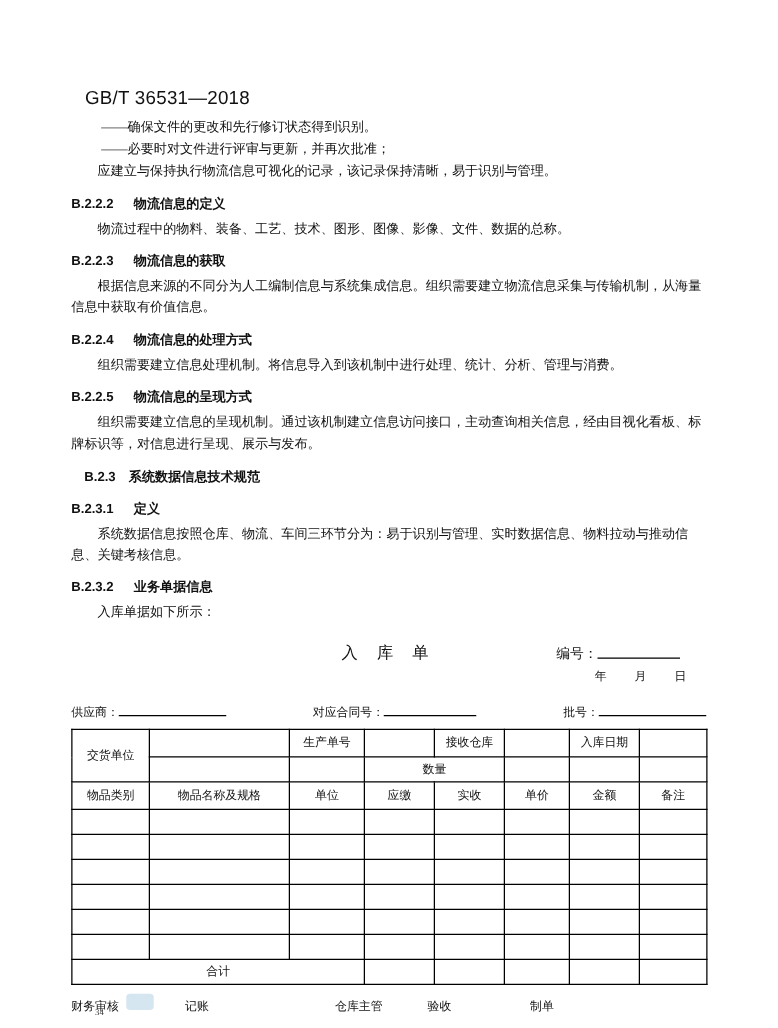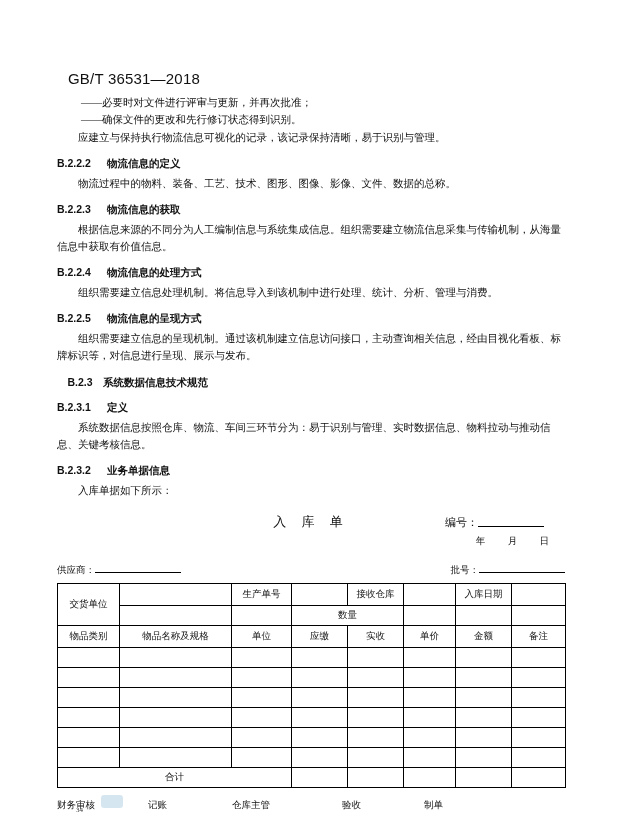--- a/index.html
+++ b/index.html
@@ -74,21 +74,21 @@
   }
   table.inv td.hd{height:21px;}
   .blank-row td{height:19px;}
 
   .footer-row{
     display:flex;font-size:9.5px;margin-top:11px;
   }
   .footer-row span{display:inline-block;}
   .f1{width:91px;}
   .f2{width:84px;}
-  .f3{width:110px;}
+  .f3{width:110px;text-align:center;}
   .f4{width:82px;}
   .f5{width:80px;}
 
   .pagenum{
     position:absolute;left:76px;bottom:8px;font-size:7px;color:#333;text-align:right;
   }
   .stamp{
     position:absolute;left:101px;bottom:14px;
     width:22px;height:13px;border-radius:3px;
     background:#cfe2ef;opacity:.85;
@@ -96,22 +96,22 @@
 </style>
 </head>
 <body>
 
 <div class="page">
 
   <div class="hdr">GB/T 36531—2018</div>
 
   <div class="content">
 
+    <p class="dash">——确保文件的更改和先行修订状态得到识别。</p>
     <p class="dash">——必要时对文件进行评审与更新，并再次批准；</p>
-    <p class="dash">——确保文件的更改和先行修订状态得到识别。</p>
     <p class="para tight">应建立与保持执行物流信息可视化的记录，该记录保持清晰，易于识别与管理。</p>
 
     <div class="h4">
       <span class="num">B.2.2.2</span><span>物流信息的定义</span>
     </div>
     <p class="para">物流过程中的物料、装备、工艺、技术、图形、图像、影像、文件、数据的总称。</p>
 
     <div class="h4">
       <span class="num">B.2.2.3</span><span>物流信息的获取</span>
     </div>
@@ -145,20 +145,23 @@
       <div class="form-title">入 库 单</div>
 
       <div class="form-no">
         <span class="lbl">编号：</span><span class="line"></span>
       </div>
       <div class="form-date">年 月 日</div>
 
       <div class="form-row">
         <span class="fld">
           <span>供应商：</span><span class="u u80"></span>
+        </span>
+        <span class="fld">
+          <span>对应合同号：</span><span class="u u70"></span>
         </span>
         <span class="fld">
           <span>批号：</span><span class="u u80"></span>
         </span>
       </div>
 
       <table class="inv">
         <colgroup>
           <col style="width:62px">
           <col style="width:112px">

